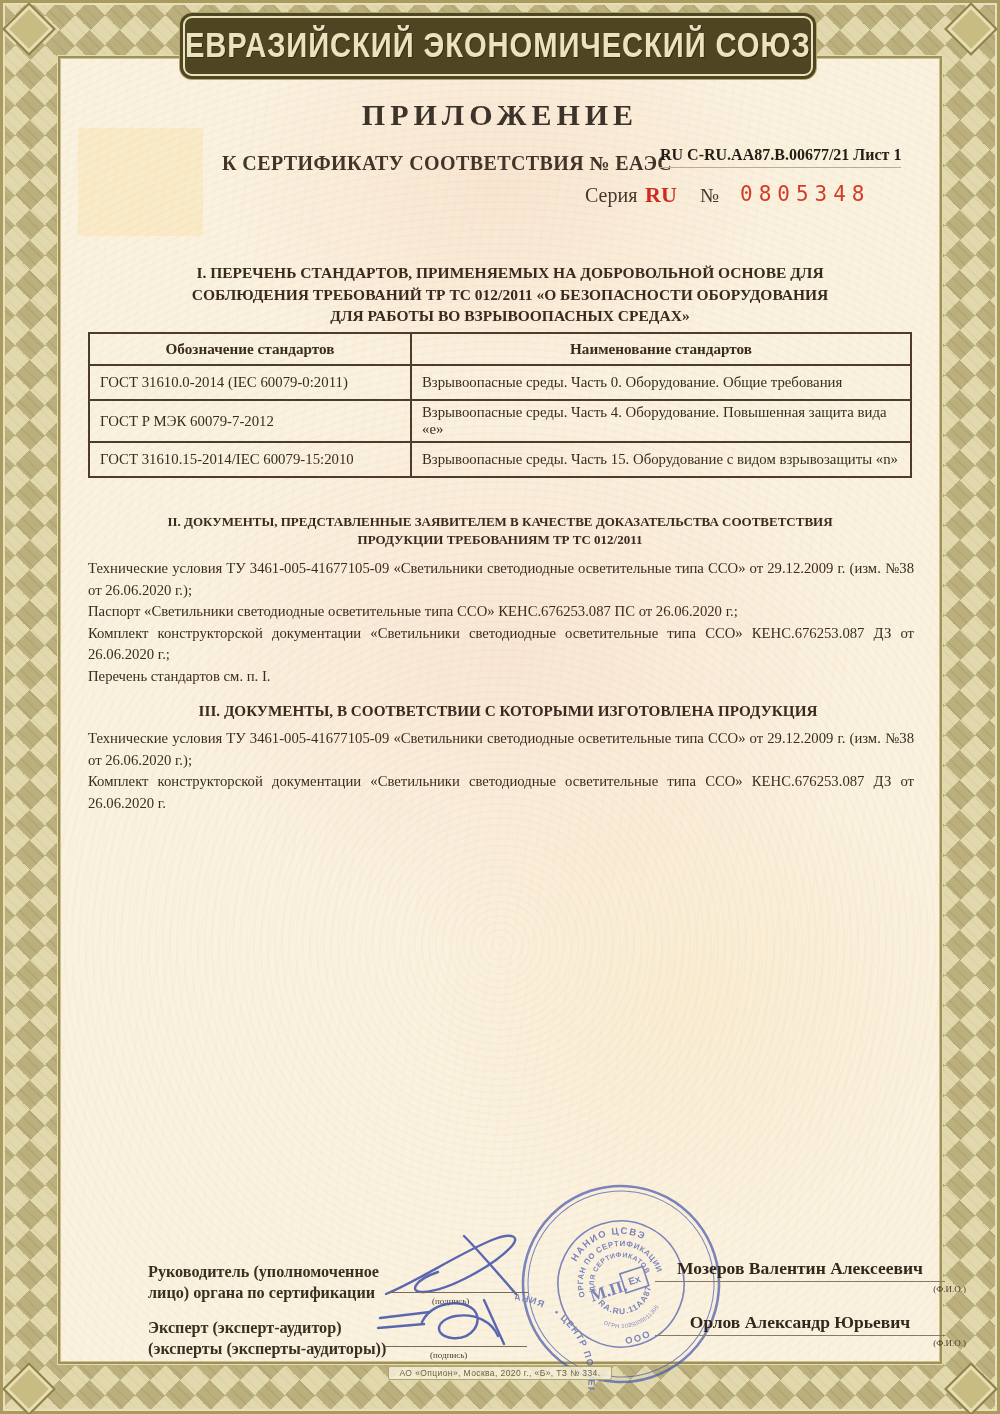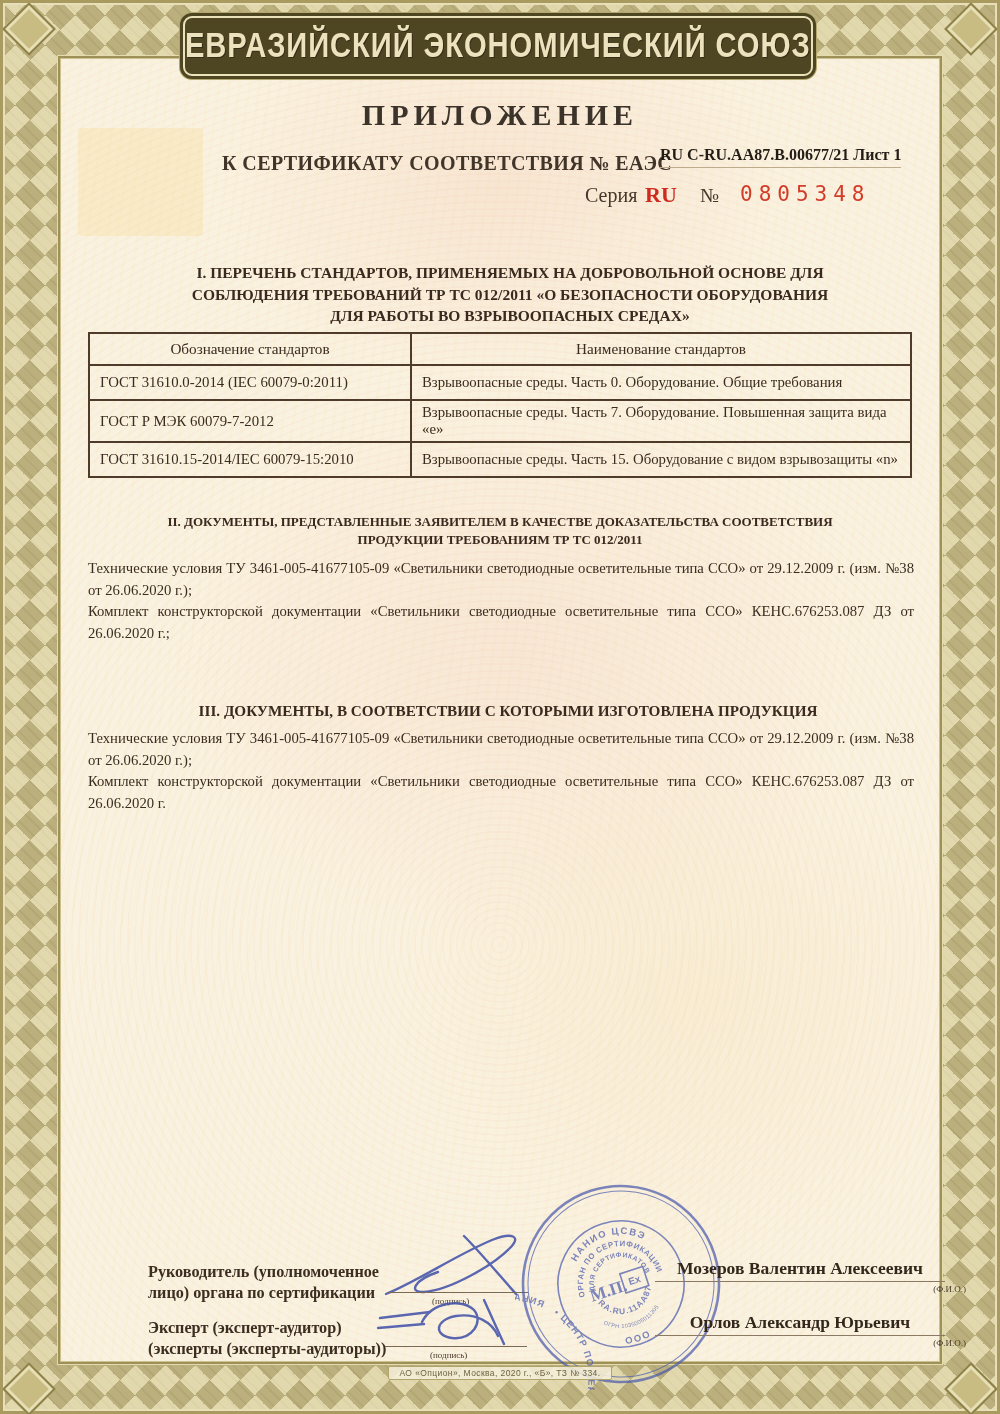--- a/index.html
+++ b/index.html
@@ -64,21 +64,21 @@
   .blank-number{position:absolute;left:740px;top:2px;font-family:"DejaVu Sans Mono", monospace;
     font-size:21px;color:#d23c28;letter-spacing:6px;}
   
   .sec-heading{position:absolute;text-align:center;font-weight:700;color:#39291e;line-height:1.4;}
   .sec1-heading{left:180px;width:660px;top:262px;font-size:15.5px;}
   .sec2-heading{left:142px;width:716px;top:513px;font-size:13px;}
   .sec3-heading{left:150px;width:716px;top:700px;font-size:15.2px;}
   .std-table{position:absolute;left:88px;top:332px;width:824px;border-collapse:collapse;
     font-size:14.8px;color:#3a2b1e;}
   .std-table th,.std-table td{border:2px solid #4e3b29;padding:3px 10px;vertical-align:middle;}
-  .std-table th{font-weight:400;text-align:center;height:24px;font-size:15.2px;}
+  .std-table th{font-weight:700;text-align:center;height:24px;font-size:15.2px;}
   .std-table td{height:27px;}
   .col-designation{width:300px;}
   .paragraphs{position:absolute;left:88px;width:826px;font-size:14.7px;line-height:1.47;color:#3a2c1f;}
   .sec2-paragraphs{top:558px;}
   .sec3-paragraphs{top:728px;}
   .paragraphs p{margin:0;text-align:justify;}
   
   .role-label{position:absolute;font-weight:700;font-size:16.2px;color:#3c2e21;line-height:1.3;width:256px;}
   .role1{left:148px;top:1262px;}
   .role2{left:148px;top:1318px;}
@@ -150,34 +150,36 @@
         <th>Наименование стандартов</th>
       </tr>
     </thead>
     <tbody>
       <tr>
         <td>ГОСТ 31610.0-2014 (IEC 60079-0:2011)</td>
         <td>Взрывоопасные среды. Часть 0. Оборудование. Общие требования</td>
       </tr>
       <tr>
         <td>ГОСТ Р МЭК 60079-7-2012</td>
-        <td>Взрывоопасные среды. Часть 7. Оборудование. Повышенная защита вида «е»</td>
+        <td>Взрывоопасные среды. Часть 4. Оборудование. Повышенная защита вида «е»</td>
       </tr>
       <tr>
         <td>ГОСТ 31610.15-2014/IEC 60079-15:2010</td>
         <td>Взрывоопасные среды. Часть 15. Оборудование с видом взрывозащиты «n»</td>
       </tr>
     </tbody>
   </table>
 
   <div class="sec-heading sec2-heading">II.   ДОКУМЕНТЫ, ПРЕДСТАВЛЕННЫЕ ЗАЯВИТЕЛЕМ В КАЧЕСТВЕ ДОКАЗАТЕЛЬСТВА СООТВЕТСТВИЯ ПРОДУКЦИИ ТРЕБОВАНИЯМ ТР ТС 012/2011</div>
 
   <div class="paragraphs sec2-paragraphs">
     <p>Технические условия ТУ 3461-005-41677105-09 «Светильники светодиодные осветительные типа ССО» от 29.12.2009 г. (изм. №38 от 26.06.2020 г.);</p>
+    <p>Паспорт «Светильники светодиодные осветительные типа ССО» КЕНС.676253.087 ПС от 26.06.2020 г.;</p>
     <p>Комплект конструкторской документации «Светильники светодиодные осветительные типа ССО» КЕНС.676253.087 ДЗ от 26.06.2020 г.;</p>
+    <p>Перечень стандартов см. п. I.</p>
   </div>
 
   <div class="sec-heading sec3-heading">III.   ДОКУМЕНТЫ, В СООТВЕТСТВИИ С КОТОРЫМИ ИЗГОТОВЛЕНА ПРОДУКЦИЯ</div>
 
   <div class="paragraphs sec3-paragraphs">
     <p>Технические условия ТУ 3461-005-41677105-09 «Светильники светодиодные осветительные типа ССО» от 29.12.2009 г. (изм. №38 от 26.06.2020 г.);</p>
     <p>Комплект конструкторской документации «Светильники светодиодные осветительные типа ССО» КЕНС.676253.087 ДЗ от 26.06.2020 г.</p>
   </div>
 
   <div class="role-label role2">Эксперт (эксперт-аудитор) (эксперты (эксперты-аудиторы))</div>

